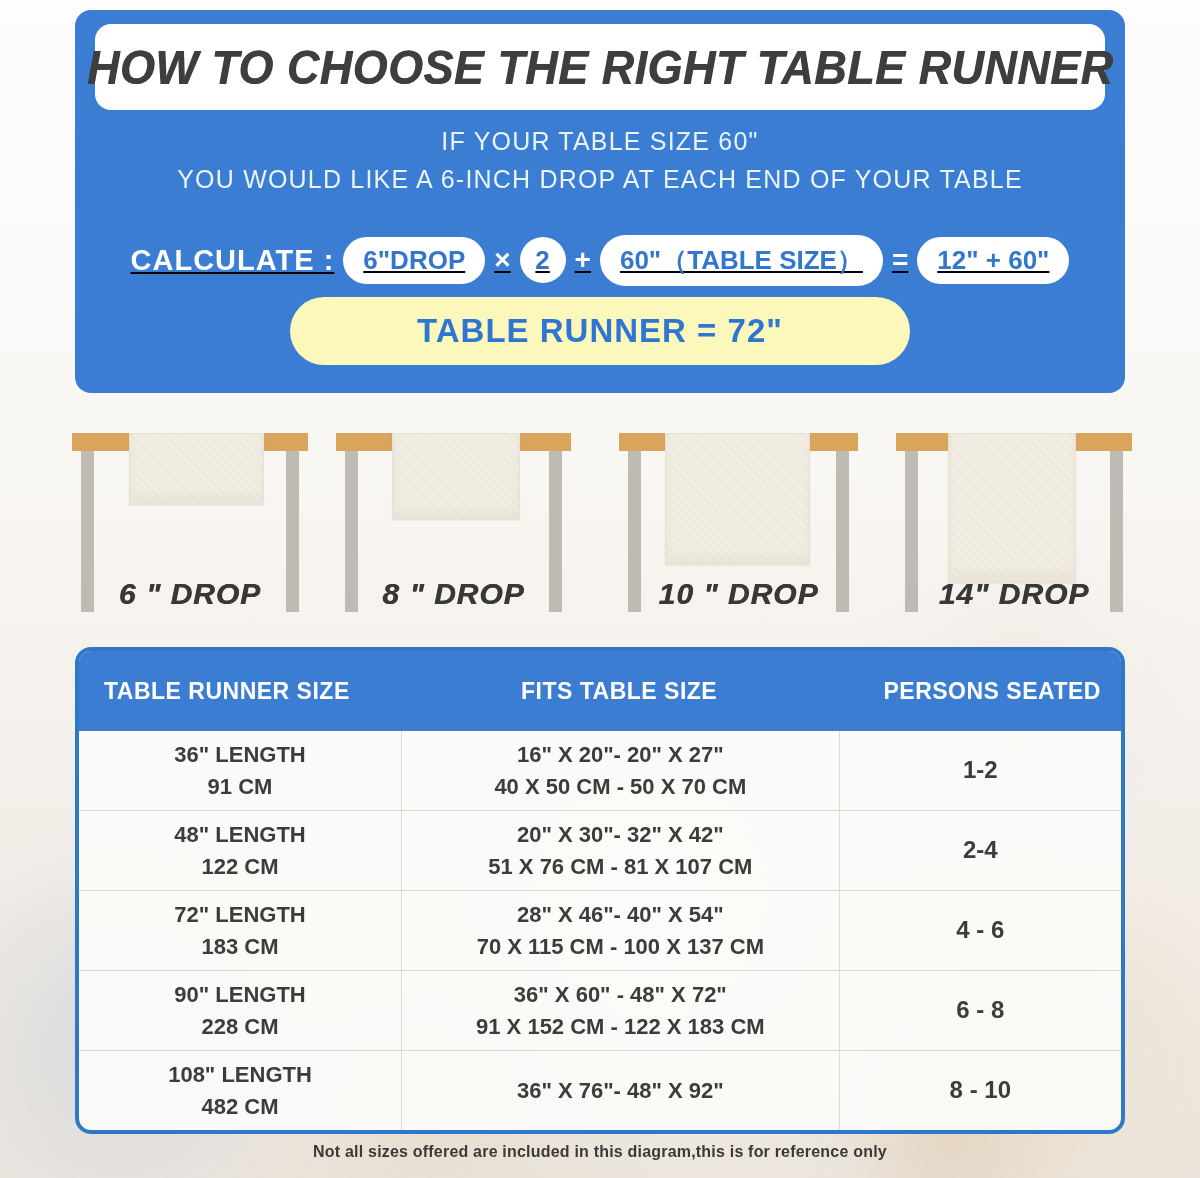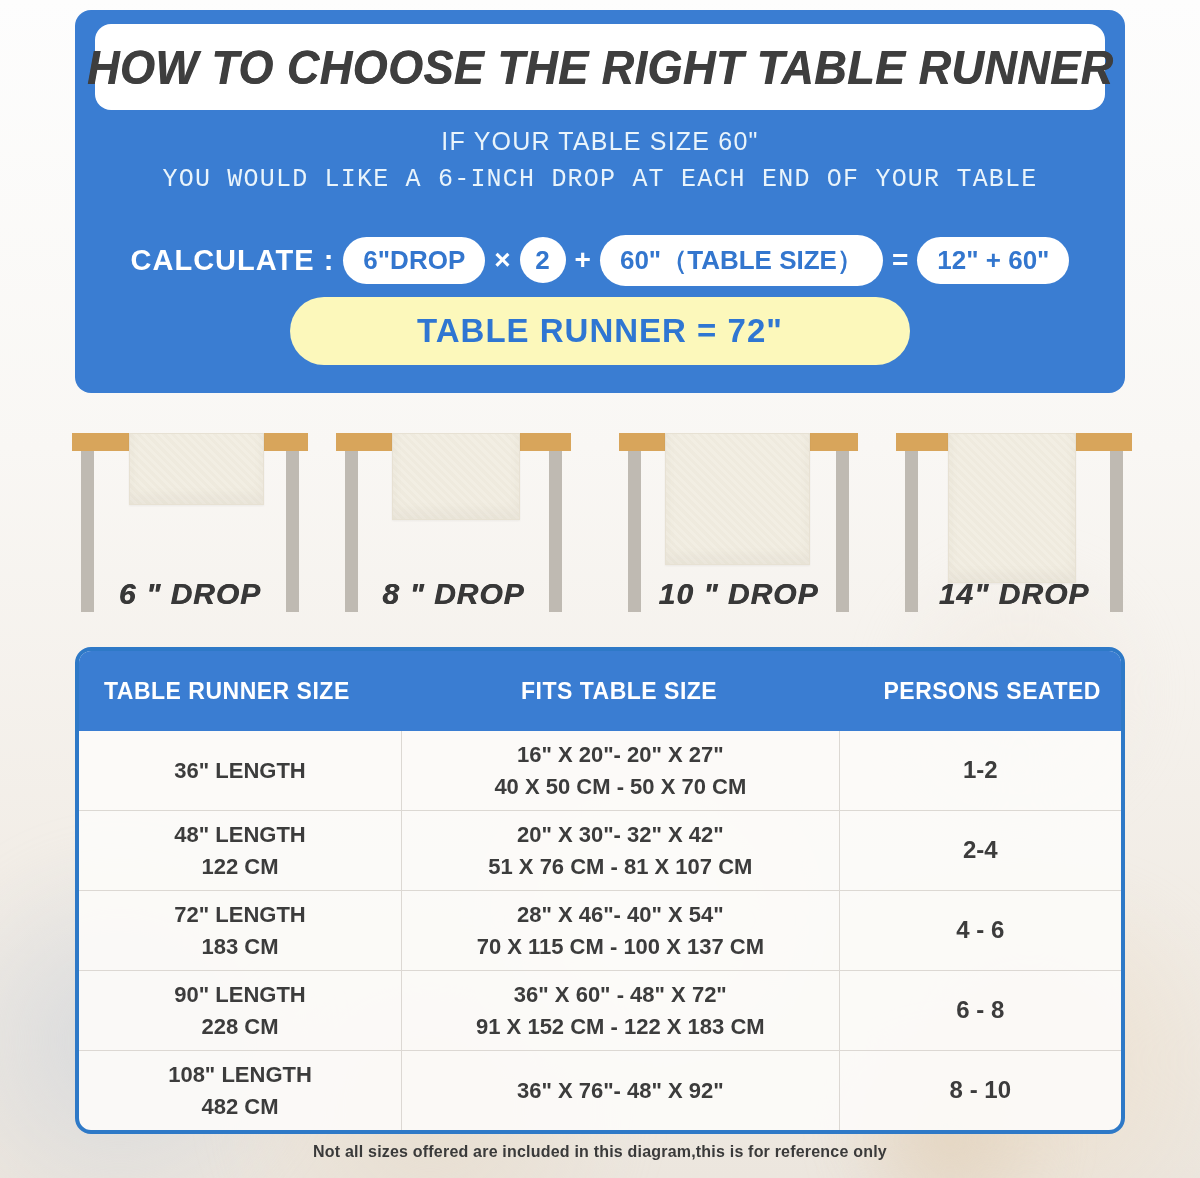--- a/index.html
+++ b/index.html
@@ -24,24 +24,24 @@
   .hero { position:absolute; left:75px; top:10px; width:1050px; height:383px;
           background:#3a7dd2; border-radius:16px; }
   .title-banner { position:absolute; left:20px; right:20px; top:14px; height:86px;
           background:#ffffff; border-radius:16px; display:flex; align-items:center; justify-content:center; }
   .title-banner h1 { font-size:44px; font-weight:bold; font-style:italic; color:#3e3e3e;
           white-space:nowrap; letter-spacing:.5px; transform:scale(1.02,1.1);
           text-shadow:.6px 0 0 #3e3e3e; }
   .sub { position:absolute; left:0; width:100%; text-align:center; color:#e9f4fb;
           font-size:25px; letter-spacing:1.2px; }
   .sub1 { top:117px; }
-  .sub2 { top:155px;font-family:Liberation Mono, monospace; }
+  .sub2 { top:155px; }
 
   .calc-row { position:absolute; left:0; right:0; top:224px; height:52px;
-          display:flex; align-items:center; justify-content:center; gap:9px; }
+          display:flex; align-items:center; justify-content:center; gap:9px;text-decoration:underline; }
   .calc-label { color:#ffffff; font-weight:bold; font-size:29px; letter-spacing:1px; }
   .pill { background:#ffffff; color:#3376ce; font-weight:bold; font-size:26px;
           padding:8px 20px; border-radius:27px; white-space:nowrap; }
   .pill.circle { width:46px; height:46px; padding:0; border-radius:50%;
           display:flex; align-items:center; justify-content:center; }
   .op { color:#ffffff; font-weight:bold; font-size:28px; }
 
   .result-pill { position:absolute; top:287px; left:50%; transform:translateX(-50%);
           width:620px; height:68px; background:#fcf8bb; border-radius:34px;
           display:flex; align-items:center; justify-content:center;
@@ -154,20 +154,21 @@
     <div class="thead">
       <div class="th c1">TABLE RUNNER SIZE</div>
       <div class="th c2">FITS TABLE SIZE</div>
       <div class="th c3">PERSONS SEATED</div>
     </div>
     <div class="tbody">
 
       <div class="row">
         <div class="cell c1">
           <div>36" LENGTH</div>
+          <div>91 CM</div>
         </div>
         <div class="cell c2">
           <div>16" X 20"- 20" X 27"</div>
           <div>40 X 50 CM - 50 X 70 CM</div>
         </div>
         <div class="cell c3">1-2</div>
       </div>
 
       <div class="row">
         <div class="cell c1">

